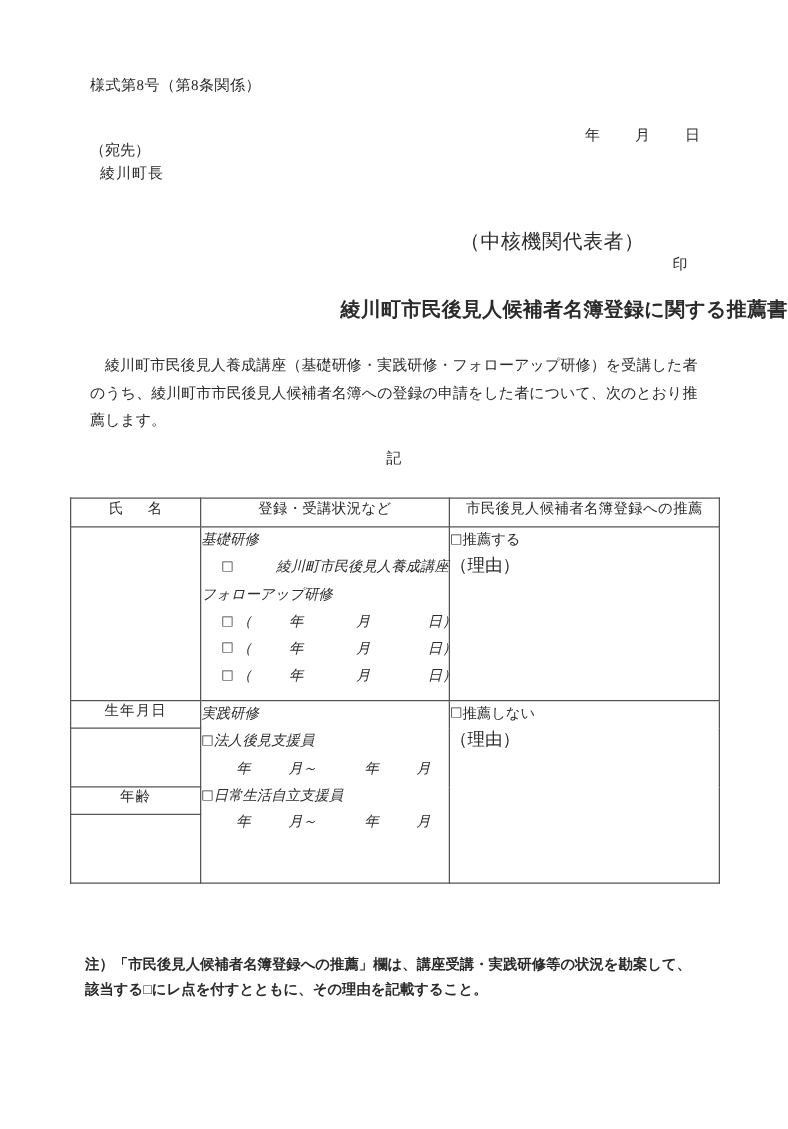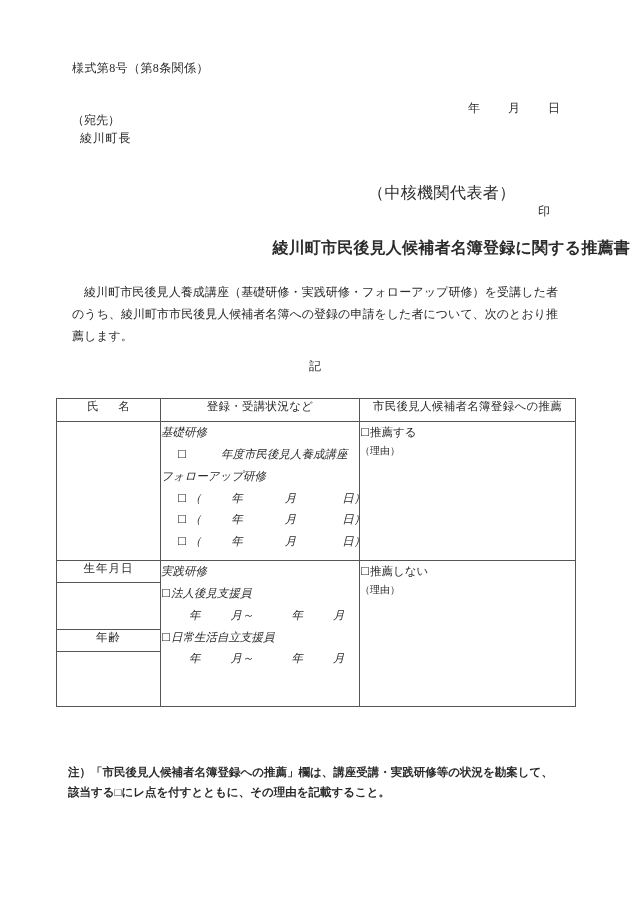--- a/index.html
+++ b/index.html
@@ -175,21 +175,21 @@
     vertical-align: 1px;
   }
   .line-row { white-space: nowrap; }
   .ind1 { padding-left: 16px; }
   .ind2 { padding-left: 28px; }
   .sp-a { display: inline-block; width: 34px; }
   .sp-b { display: inline-block; width: 30px; }
   .sp-c { display: inline-block; width: 42px; }
   .sp-d { display: inline-block; width: 38px; }
   .sp-e { display: inline-block; width: 46px; }
-  .riyuu { font-size: 10px; }
+  .riyuu { font-size: 14px; }
 
   
   .footnote {
     position: absolute;
     left: 68px;
     top: 762px;
     width: 500px;
     font-size: 11.5px;
     line-height: 1.75;
     text-align: justify;
@@ -235,21 +235,21 @@
         </td>
         <td class="th-cell">登録・受講状況など</td>
         <td class="th-cell">市民後見人候補者名簿登録への推薦</td>
       </tr>
 
       <tr>
         <td class="blank-cell" style="height:138px;"></td>
         <td class="mid-cell">
           <div class="line-row">基礎研修</div>
           <div class="line-row ind1">
-            <span class="chk">□</span><span class="sp-a"></span><span>年度市民後見人養成講座</span>
+            <span class="chk">□</span><span class="sp-a"></span><span>綾川町市民後見人養成講座</span>
           </div>
           <div class="line-row">フォローアップ研修</div>
 
           <div class="line-row ind1">
             <span class="chk">□</span>
             <span>（</span><span class="sp-b"></span><span>年</span><span class="sp-c"></span><span>月</span><span class="sp-e"></span><span>日）</span>
           </div>
           <div class="line-row ind1">
             <span class="chk">□</span>
             <span>（</span><span class="sp-b"></span><span>年</span><span class="sp-c"></span><span>月</span><span class="sp-e"></span><span>日）</span>

